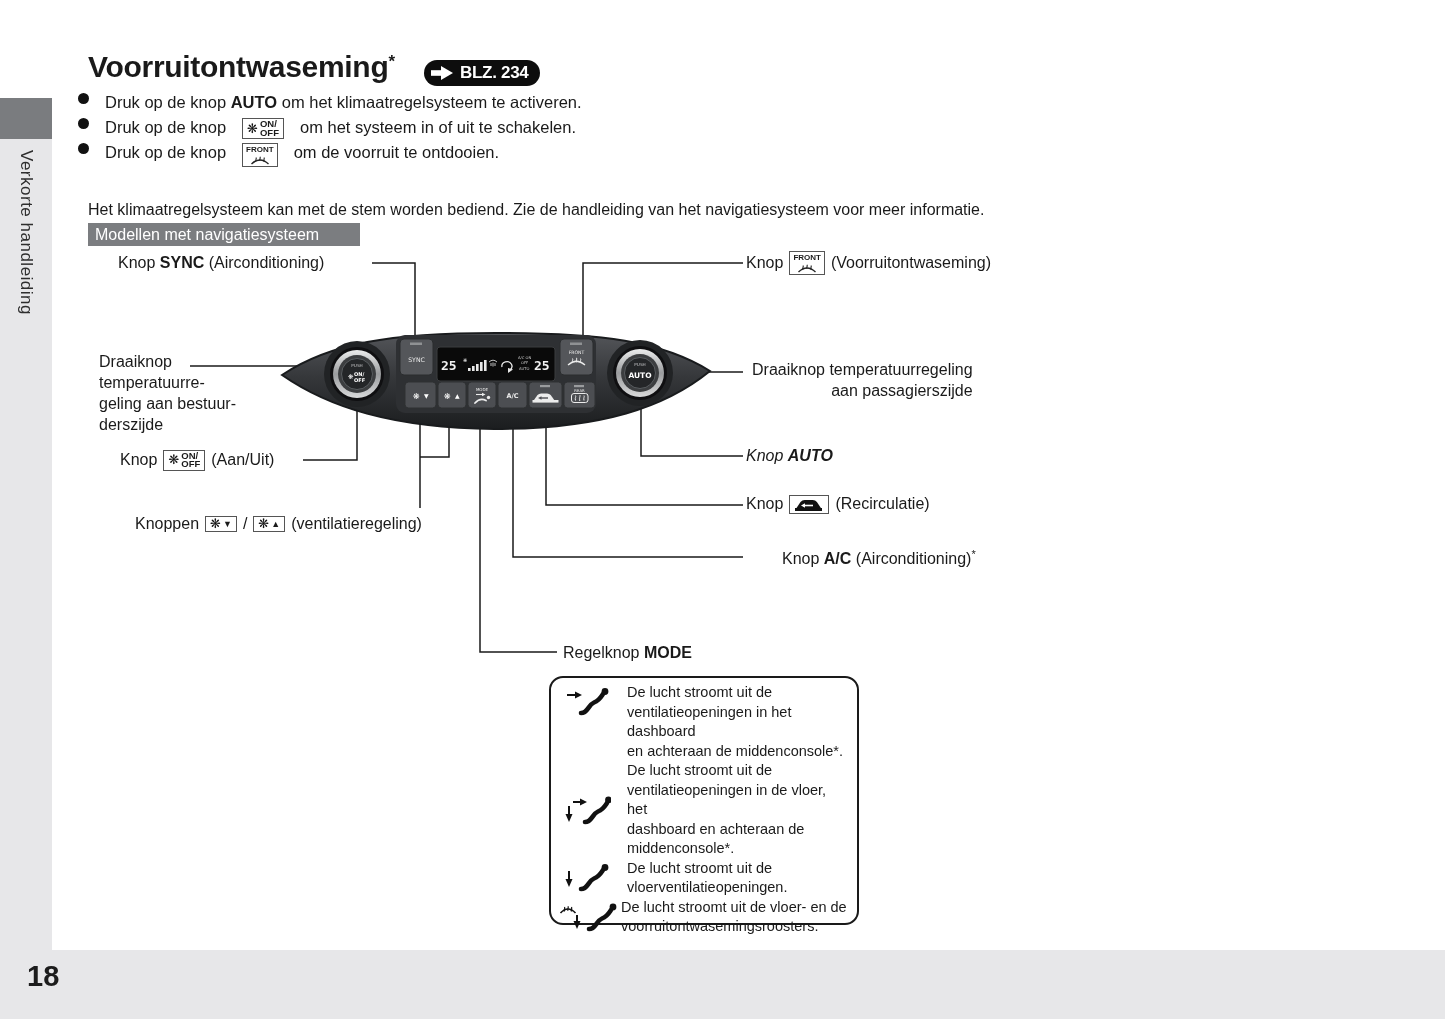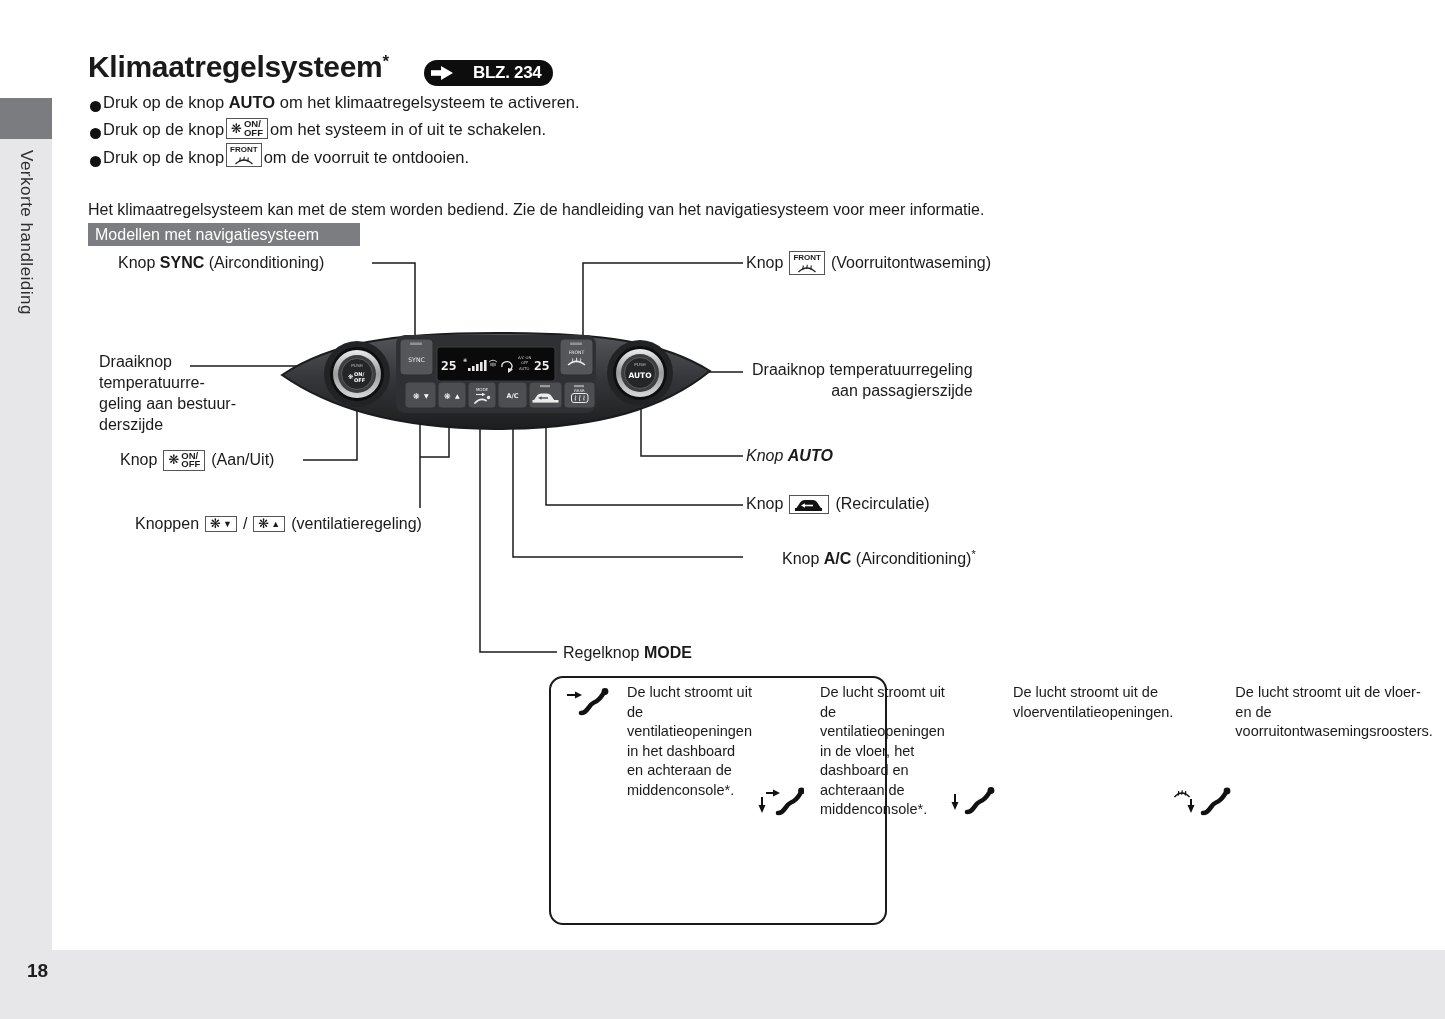--- a/index.html
+++ b/index.html
@@ -5,71 +5,71 @@
   html,body{margin:0;padding:0;background:#fff;}
   .page{position:relative;width:1445px;height:1019px;background:#fff;overflow:hidden;
         font-family:"Liberation Sans","DejaVu Sans",sans-serif;color:#1a1a1a;}
   
   .side-strip{position:absolute;left:0;top:98px;width:52px;height:852px;background:#e7e7e9;}
   .side-tab{position:absolute;left:0;top:98px;width:52px;height:41px;background:#7a7c7f;}
   .side-vtext{position:absolute;left:16px;top:150px;writing-mode:vertical-rl;
               font-size:17px;color:#2e2e2e;letter-spacing:.5px;}
   
   .footer{position:absolute;left:0;top:950px;width:1445px;height:69px;background:#e7e7e9;}
-  .page-num{position:absolute;left:27px;top:960px;font-size:19px;font-weight:bold;color:#1c1c1c;}
+  .page-num{position:absolute;left:27px;top:960px;font-size:29px;font-weight:bold;color:#1c1c1c;}
   
   .title{position:absolute;left:88px;top:50px;font-size:30px;font-weight:bold;letter-spacing:-.3px;}
   .title sup{font-size:17px;vertical-align:10px;}
   .badge{position:absolute;left:424px;top:60px;height:26px;background:#0d0d0d;border-radius:13px;
-         display:flex;align-items:center;padding:0 12px 0 7px;gap:20px;}
+         display:flex;align-items:center;padding:0 12px 0 7px;gap:7px;}
   .badge-text{color:#fff;font-weight:bold;font-size:17px;letter-spacing:-.3px;}
   
-  .bullet{position:absolute;left:90px;display:flex;align-items:flex-end;gap:2px;font-size:16.5px;}
+  .bullet{position:absolute;left:78px;display:flex;align-items:flex-start;gap:16px;font-size:16.5px;}
   .dot{width:11px;height:11px;border-radius:50%;background:#111;flex:0 0 auto;}
   .b{font-weight:bold;}
   .banner{position:absolute;left:88px;top:175px;width:272px;height:23px;background:#7b7d80;
           color:#fff;font-size:16px;line-height:23px;padding-left:7px;box-sizing:border-box;margin-top:48px;}
   .intro{position:absolute;left:88px;top:201px;width:1030px;font-size:16px;}
   
   .ibox{display:inline-flex;align-items:center;border:1.5px solid #555;background:#fff;
         padding:1px 4px;gap:2px;}
   .fan-glyph{font-size:13px;line-height:12px;color:#111;}
   .onoff-col{display:flex;flex-direction:column;font-size:9.5px;font-weight:bold;line-height:8.5px;}
   .front-box{display:inline-flex;flex-direction:column;align-items:center;border:1.5px solid #555;
              background:#fff;padding:2px 3px 1px;}
   .front-box .fb-t{font-size:8px;font-weight:bold;line-height:8px;}
   .tri{font-size:9px;line-height:9px;}
   
   .lbl{position:absolute;font-size:16px;white-space:nowrap;}
   .lbl-flex{display:flex;align-items:center;gap:6px;}
   .preline{white-space:pre-line;line-height:21px;}
   
-  .mode-box{position:absolute;left:549px;top:676px;width:338px;height:249px;border:2px solid #1a1a1a;
+  .mode-box{position:absolute;left:549px;top:676px;width:310px;height:249px;border:2px solid #1a1a1a;
             border-radius:14px;box-sizing:border-box;padding:5px 8px 4px 8px;display:flex;
-            flex-direction:row;justify-content:space-between;}
+            flex-direction:column;justify-content:space-between;}
   .mode-row{display:flex;}
   .mode-ic{flex:0 0 62px;display:flex;justify-content:flex-start;padding-left:6px;}
   .mode-tx{font-size:14.5px;line-height:19.5px;white-space:pre-line;}
   svg text{font-family:"DejaVu Sans",sans-serif;}
   .seg{font-family:"DejaVu Sans Mono",monospace;font-weight:bold;}
 </style>
 </head>
 <body>
 
 <div class="page">
 
   <div class="side-strip"></div>
   <div class="side-tab"></div>
   <div class="side-vtext">Verkorte handleiding</div>
 
   <div class="footer"></div>
   <div class="page-num">18</div>
 
   <div class="title">
-    <span>Klimaatregelsysteem</span><sup>*</sup>
+    <span>Voorruitontwaseming</span><sup>*</sup>
   </div>
   <div class="badge">
     <svg width="22" height="14" viewBox="0 0 22 14">
       <rect x="0" y="4.2" width="11" height="5.6" fill="#fff"></rect>
       <polygon points="10,0 22,7 10,14" fill="#fff"></polygon>
     </svg>
     <span class="badge-text">BLZ. 234</span>
   </div>
 
   <div class="bullet" style="top:93px;">

